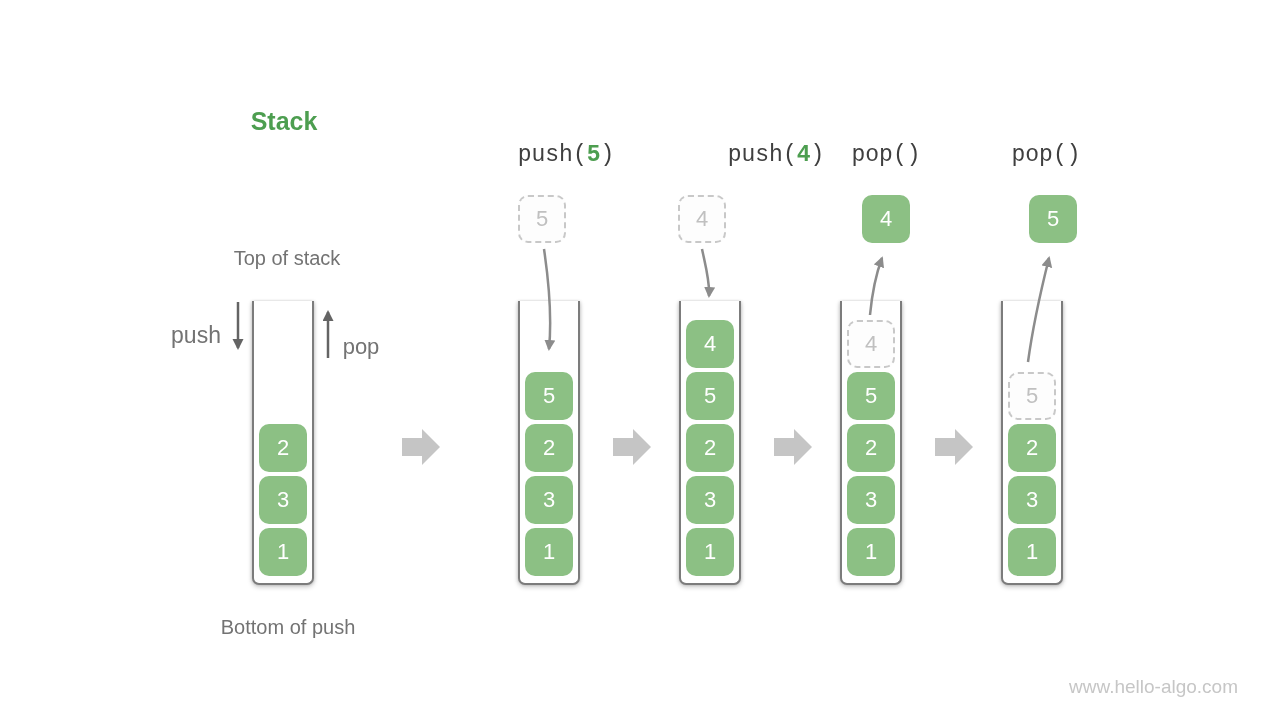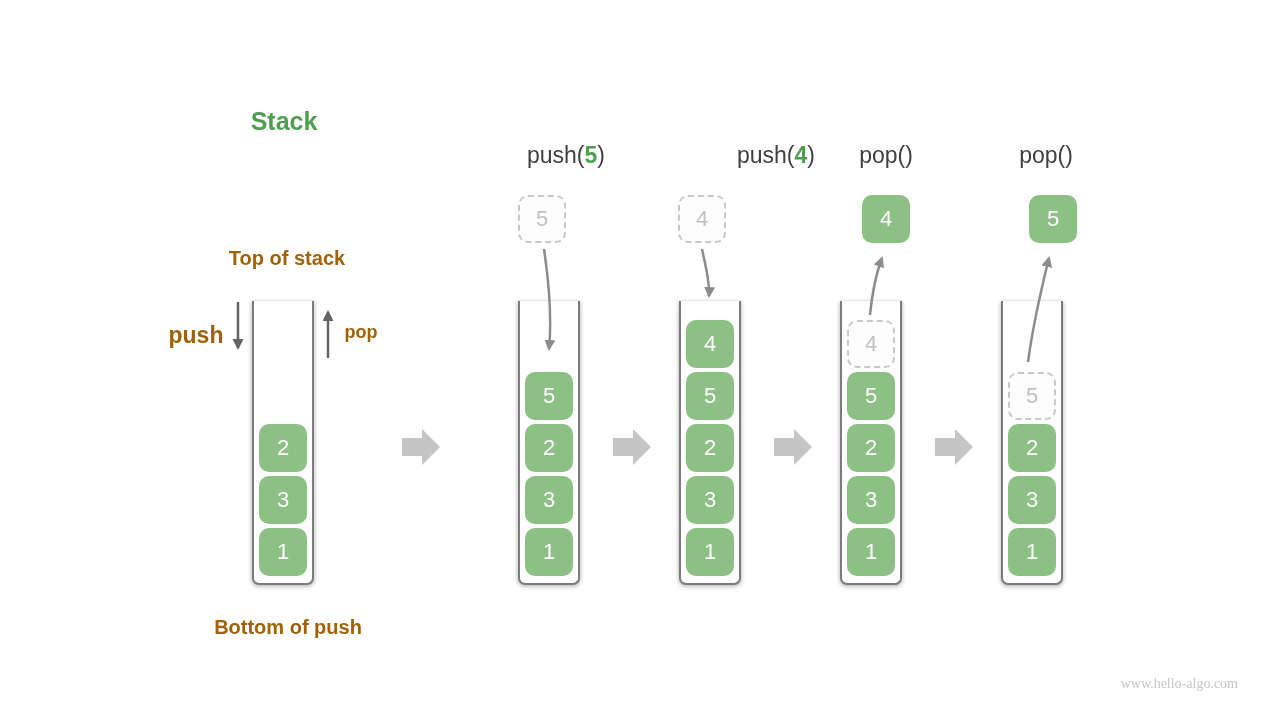--- a/index.html
+++ b/index.html
@@ -8,55 +8,55 @@
     font-family:"Liberation Sans", sans-serif; overflow:hidden;
   }
   .canvas { position:absolute; left:0; top:0; width:1280px; height:720px;border-radius:26px; }
 
   .title {
     position:absolute; left:284px; top:107px; transform:translateX(-50%);
     font-size:25px; font-weight:bold; color:var(--accent-green); white-space:nowrap;
   }
   .side-label {
     position:absolute; transform:translateX(-50%);
-    font-weight:bold; color:#a16207; white-space:nowrap;
+    font-weight:normal; color:#737373; white-space:nowrap;
   }
   .top-label    { left:287px; top:247px; font-size:20px; }
   .bottom-label { left:288px; top:616px; font-size:20px; }
   .push-label   { left:196px; top:322px; font-size:23px; }
-  .pop-label    { left:361px; top:322px; font-size:18px; }
+  .pop-label    { left:361px; top:334px; font-size:22px; }
 
   .stack-container {
     position:absolute; top:301px; width:62px; height:284px; box-sizing:border-box;
     border-left:2px solid #7c7c7c; border-right:2px solid #7c7c7c; border-bottom:2px solid #7c7c7c;
     border-radius:0 0 7px 7px; background:#ffffff;
     box-shadow:0 2px 5px rgba(0,0,0,0.22), 1px 0 3px rgba(0,0,0,0.08), -1px 0 3px rgba(0,0,0,0.08);
   }
 
   .cell, .float-box {
     position:absolute; width:48px; height:48px; box-sizing:border-box;
     border-radius:10px; display:flex; align-items:center; justify-content:center;
     font-size:22px; line-height:1;
   }
   .cell.solid, .float-box.solid { background:var(--element-green); color:#ffffff; }
   .cell.dashed, .float-box.dashed {
     background:#fdfdfd; border:2px dashed #c8c8c8; color:#c0c0c0;
   }
 
   .op-header {
     position:absolute; top:142px; transform:translateX(-50%);
-    font-family:Liberation Sans, sans-serif; font-size:23px; color:#3f3f3f; white-space:nowrap;text-align:right;
+    font-family:Liberation Mono, monospace; font-size:23px; color:#3f3f3f; white-space:nowrap;text-align:right;
   }
   .op-header .arg { color:var(--accent-green); font-weight:bold; }
 
   .overlay { position:absolute; left:0; top:0; pointer-events:none; }
 
   .watermark {
     position:absolute; right:42px; top:676px;
-    font-family:Liberation Serif, serif; font-size:14px; color:#c6c6c6;margin-left:35px;
+    font-family:Liberation Sans, sans-serif; font-size:19px; color:#c6c6c6;margin-left:35px;
   }
 </style>
 </head>
 <body style="--accent-green: #4d9e50; --element-green: #8cc084; --flow-arrow-gray: #c5c5c5; --curve-arrow-gray: #8c8c8c; --straight-arrow-gray: #646464; --dashed-border-gray: #c8c8c8; --wall-gray: #7c7c7c; --text-dark: #3a3a3a;">
 
 <div class="canvas">
 
   <div class="title">Stack</div>
 
   <div class="side-label top-label">Top of stack</div>

